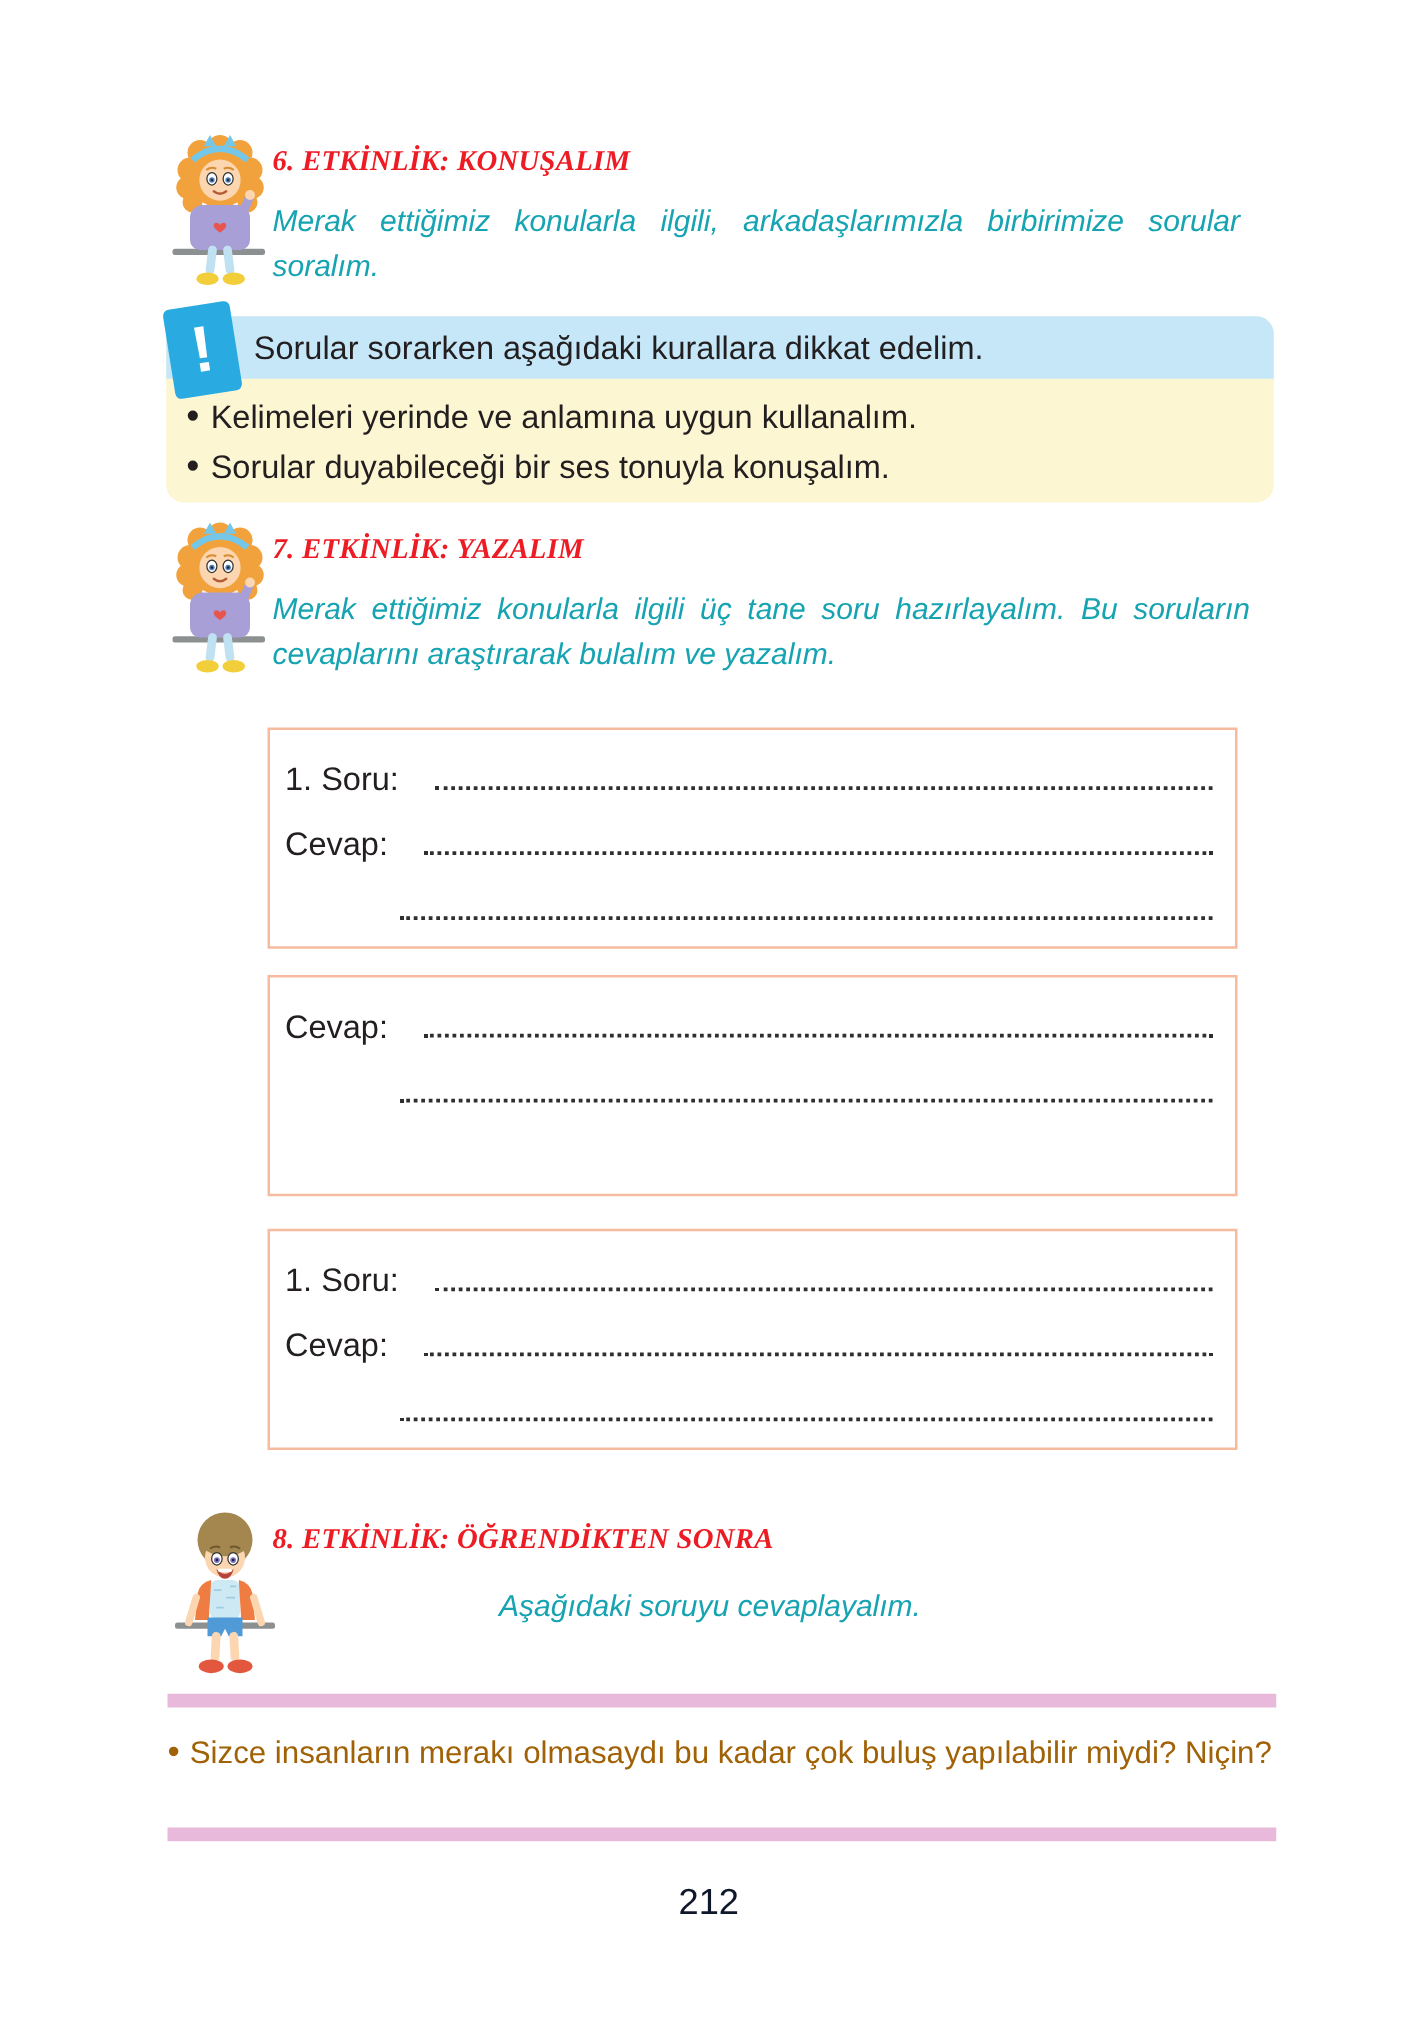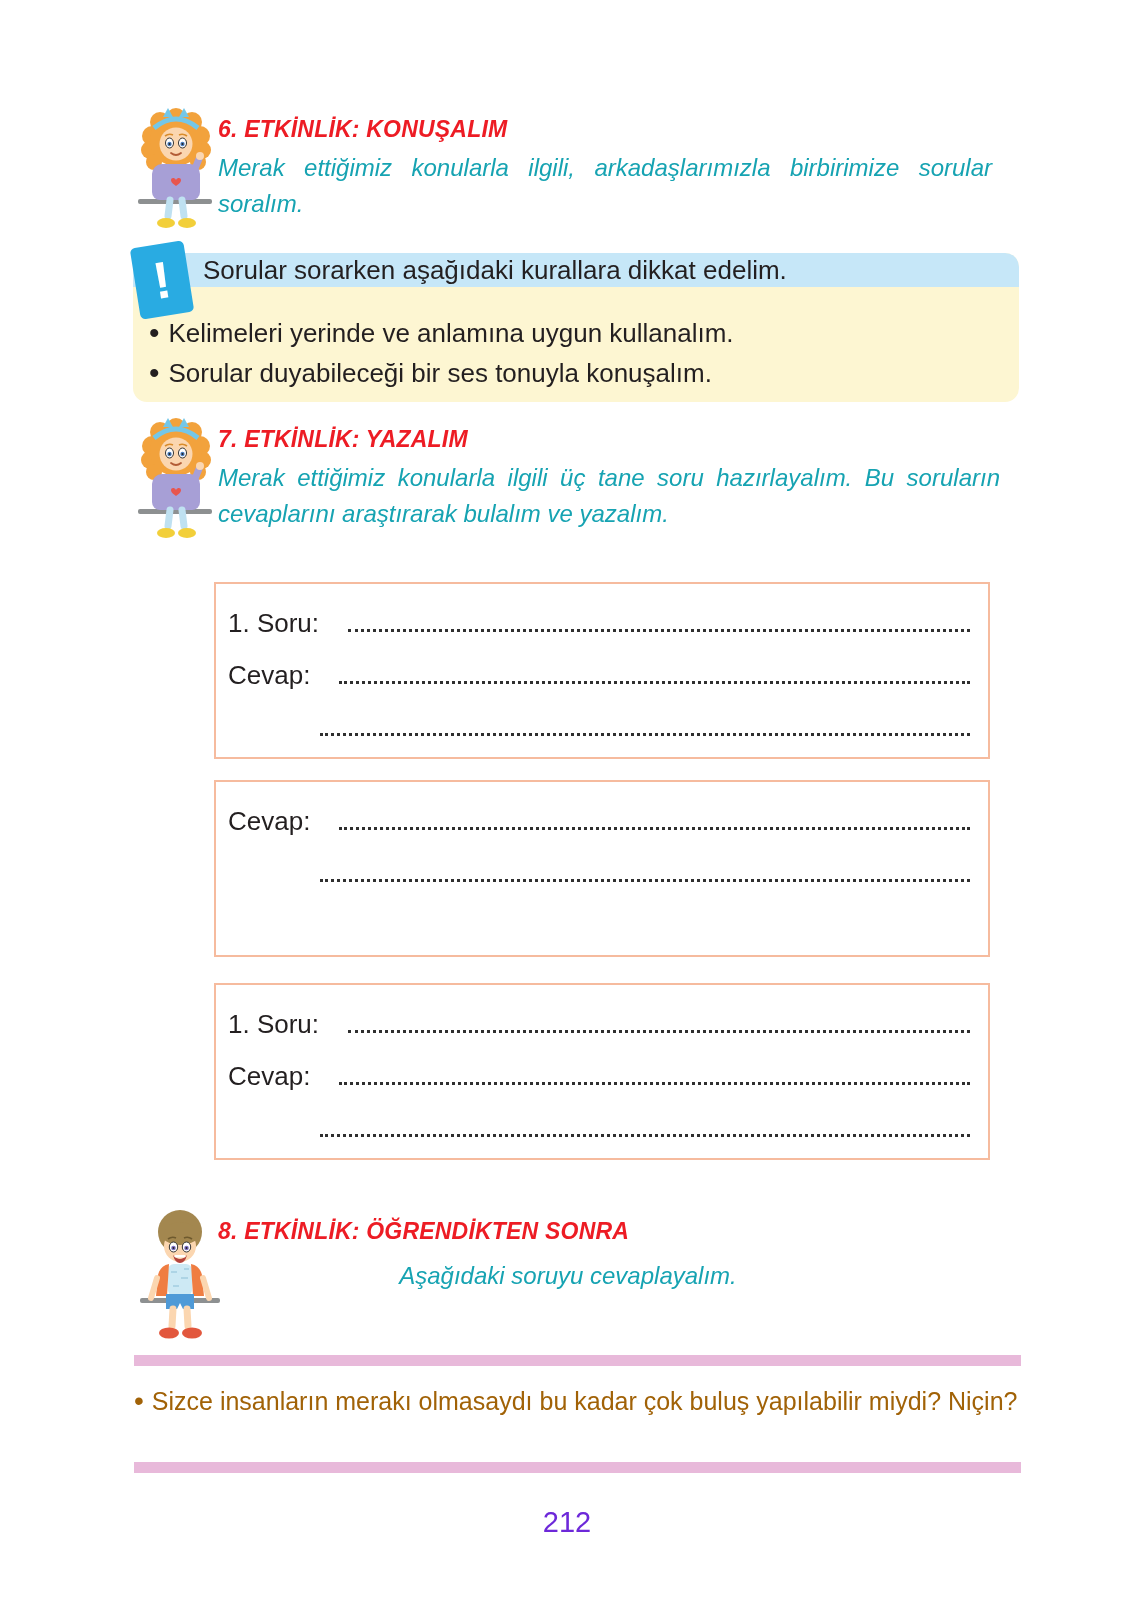--- a/index.html
+++ b/index.html
@@ -4,35 +4,35 @@
 <style>
   html,body{margin:0;padding:0;background:#ffffff;}
   .page{
     position:relative;width:1134px;height:1616px;background:#ffffff;overflow:hidden;
     font-family:"Liberation Sans",sans-serif;color:#231f20;
   }
   .abs{position:absolute;}
   
   .act-title{
     font-style:italic;font-weight:700;font-size:23px;letter-spacing:.2px;
-    color:#ed1c24;white-space:nowrap;
+    color:#ed1c24;white-space:nowrap;font-family:Liberation Serif, serif;
   }
   .act-instruction{
     font-style:italic;font-weight:400;font-size:24px;line-height:36px;
-    color:#16a3b2;text-align:justify;
+    color:#16a3b2;text-align:justify;margin-top:10px;
   }
   
   .char-svg{display:block;}
   
   .notebox{
     left:133px;top:253px;width:886px;height:149px;
     background:#fdf6d2;border-radius:14px;
   }
   .note-head{
-    position:absolute;left:0;top:0;right:0;height:34px;background:#c6e7f8;
+    position:absolute;left:0;top:0;right:0;height:50px;background:#c6e7f8;
     border-radius:14px 14px 0 0;display:flex;align-items:center;padding-left:70px;
     box-sizing:border-box;font-size:26px;color:#231f20;
   }
   .note-icon{
     position:absolute;left:2px;top:-9px;width:54px;height:72px;background:#29abe2;
     border-radius:5px;transform:rotate(-9deg);display:flex;align-items:center;
     justify-content:center;color:#ffffff;font-weight:700;font-size:52px;z-index:2;
   }
   .note-rules{position:absolute;left:16px;top:60px;right:16px;}
   .rule{display:flex;align-items:center;height:40px;font-size:26px;color:#231f20;}
@@ -47,21 +47,21 @@
   .dotline{flex:1;border-bottom:3px dotted #2f2f2f;margin:0 2px 6px 8px;}
   .qrow.cont{margin-left:92px;}
   .qrow.cont .dotline{margin-left:0;}
   
   .pinkbar{left:134px;width:887px;height:11px;background:#e8b9da;}
   .final-q{
     left:134px;top:1377px;width:893px;font-size:25px;line-height:47px;color:#a16207;
   }
   .final-q .bullet{font-size:28px;margin-right:8px;}
   .pagenum{
-    left:0;top:1506px;width:1134px;text-align:center;font-size:29px;color:#6d28d9;
+    left:0;top:1506px;width:1134px;text-align:center;font-size:29px;color:#0f172a;
   }
 </style>
 </head>
 <body>
 
 <div class="page">
 
   <svg class="abs char-svg" style="left:136px;top:102px" width="80" height="134" viewBox="0 0 80 134">
     <rect x="2" y="97" width="74" height="5" rx="2" fill="#8d9091"></rect>
     <g fill="#f2a23c">

